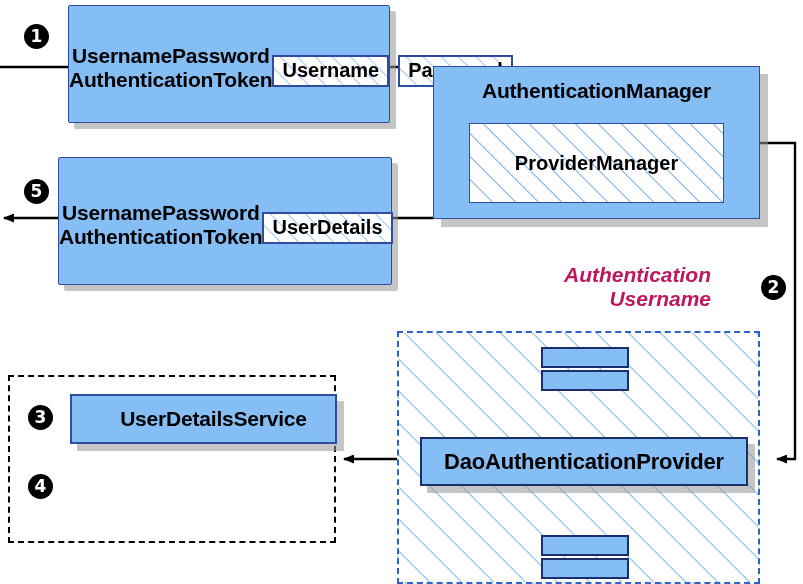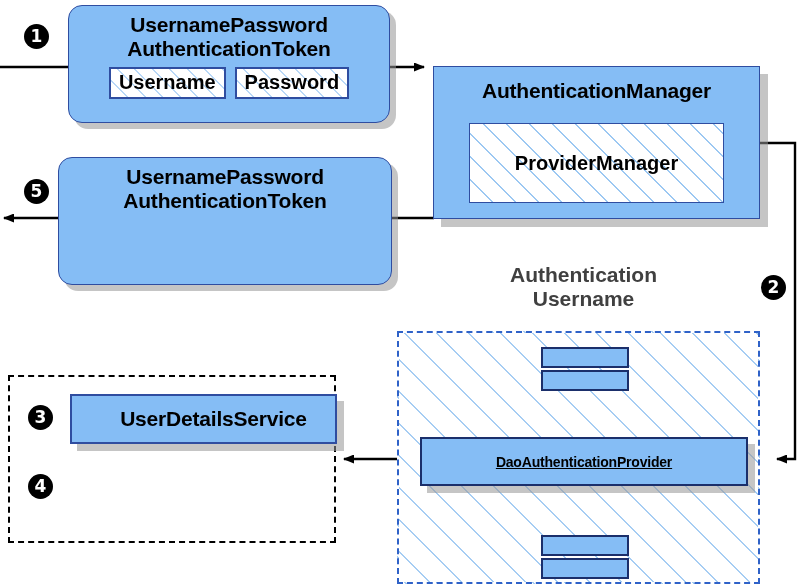--- a/index.html
+++ b/index.html
@@ -28,24 +28,24 @@
   }
   .node {
     position: absolute;
     box-sizing: border-box;
   }
 
   
   .token-box {
     background: #85bdf5;
     border: 1.5px solid #2f4da0;
-    border-radius: 14px;
+    border-radius: 2px;
     box-shadow: 6px 6px 0 0 rgba(150,150,150,0.55);
     display: flex;
-    flex-direction: column;
+    flex-direction: row;
     align-items: center;
     padding-top: 7px;
   }
   .token-title {
     font-size: 21px;
     font-weight: bold;
     color: #000;
     line-height: 1.12;
     text-align: center;
     letter-spacing: -0.2px;
@@ -111,44 +111,44 @@
     background-image: repeating-linear-gradient(
         45deg,
         rgba(255,255,255,0) 0px,
         rgba(255,255,255,0) 21px,
         #a6cdf3 21px,
         #a6cdf3 22.6px);
     background-color: #ffffff;
   }
   .providers-caption {
     position: absolute;
-    text-align: center;
+    text-align: right;
     font-size: 21px;
     font-weight: bold;
     line-height: 1.14;
-    color: #404040;
+    color: #be185d;
+    font-style: italic;
   }
   .provider-bar {
     position: absolute;
     background: #85bdf5;
     border: 2px solid #1b2f6b;
   }
   .dao-box {
     position: absolute;
     background: #85bdf5;
     border: 2px solid #1b2f6b;
     box-shadow: 7px 7px 0 0 rgba(150,150,150,0.55);
     display: flex;
     align-items: center;
     justify-content: center;
-    font-size: 14px;
-    font-weight: bold;
-    color: #000;
-    letter-spacing: -0.2px;
-    text-decoration: underline;
+    font-size: 22px;
+    font-weight: bold;
+    color: #000;
+    letter-spacing: -0.2px;
   }
 
   
   .services-container {
     border: 2.6px dashed #000000;
     background: #ffffff;
   }
   .service-box {
     position: absolute;
     background: #85bdf5;
@@ -244,20 +244,21 @@
       <div class="field-box">Password</div>
     </div>
   </div>
 
   <div class="node token-box" style="left:58px; top:157px; width:334px; height:128px;">
     <div class="token-title">
       <span>UsernamePassword</span><br>
       <span>AuthenticationToken</span>
     </div>
     <div class="token-fields">
+      <div class="field-box">UserDetails</div>
     </div>
   </div>
 
   <div class="node manager-box" style="left:433px; top:66px; width:327px; height:153px;">
     <div class="manager-title">AuthenticationManager</div>
     <div class="inner-hatch-box" style="width:253px; height:78px; margin-top:20px;">ProviderManager</div>
   </div>
 
   <div class="providers-caption" style="left:456px; top:263px; width:255px;">
     <span>Authentication</span><br>

